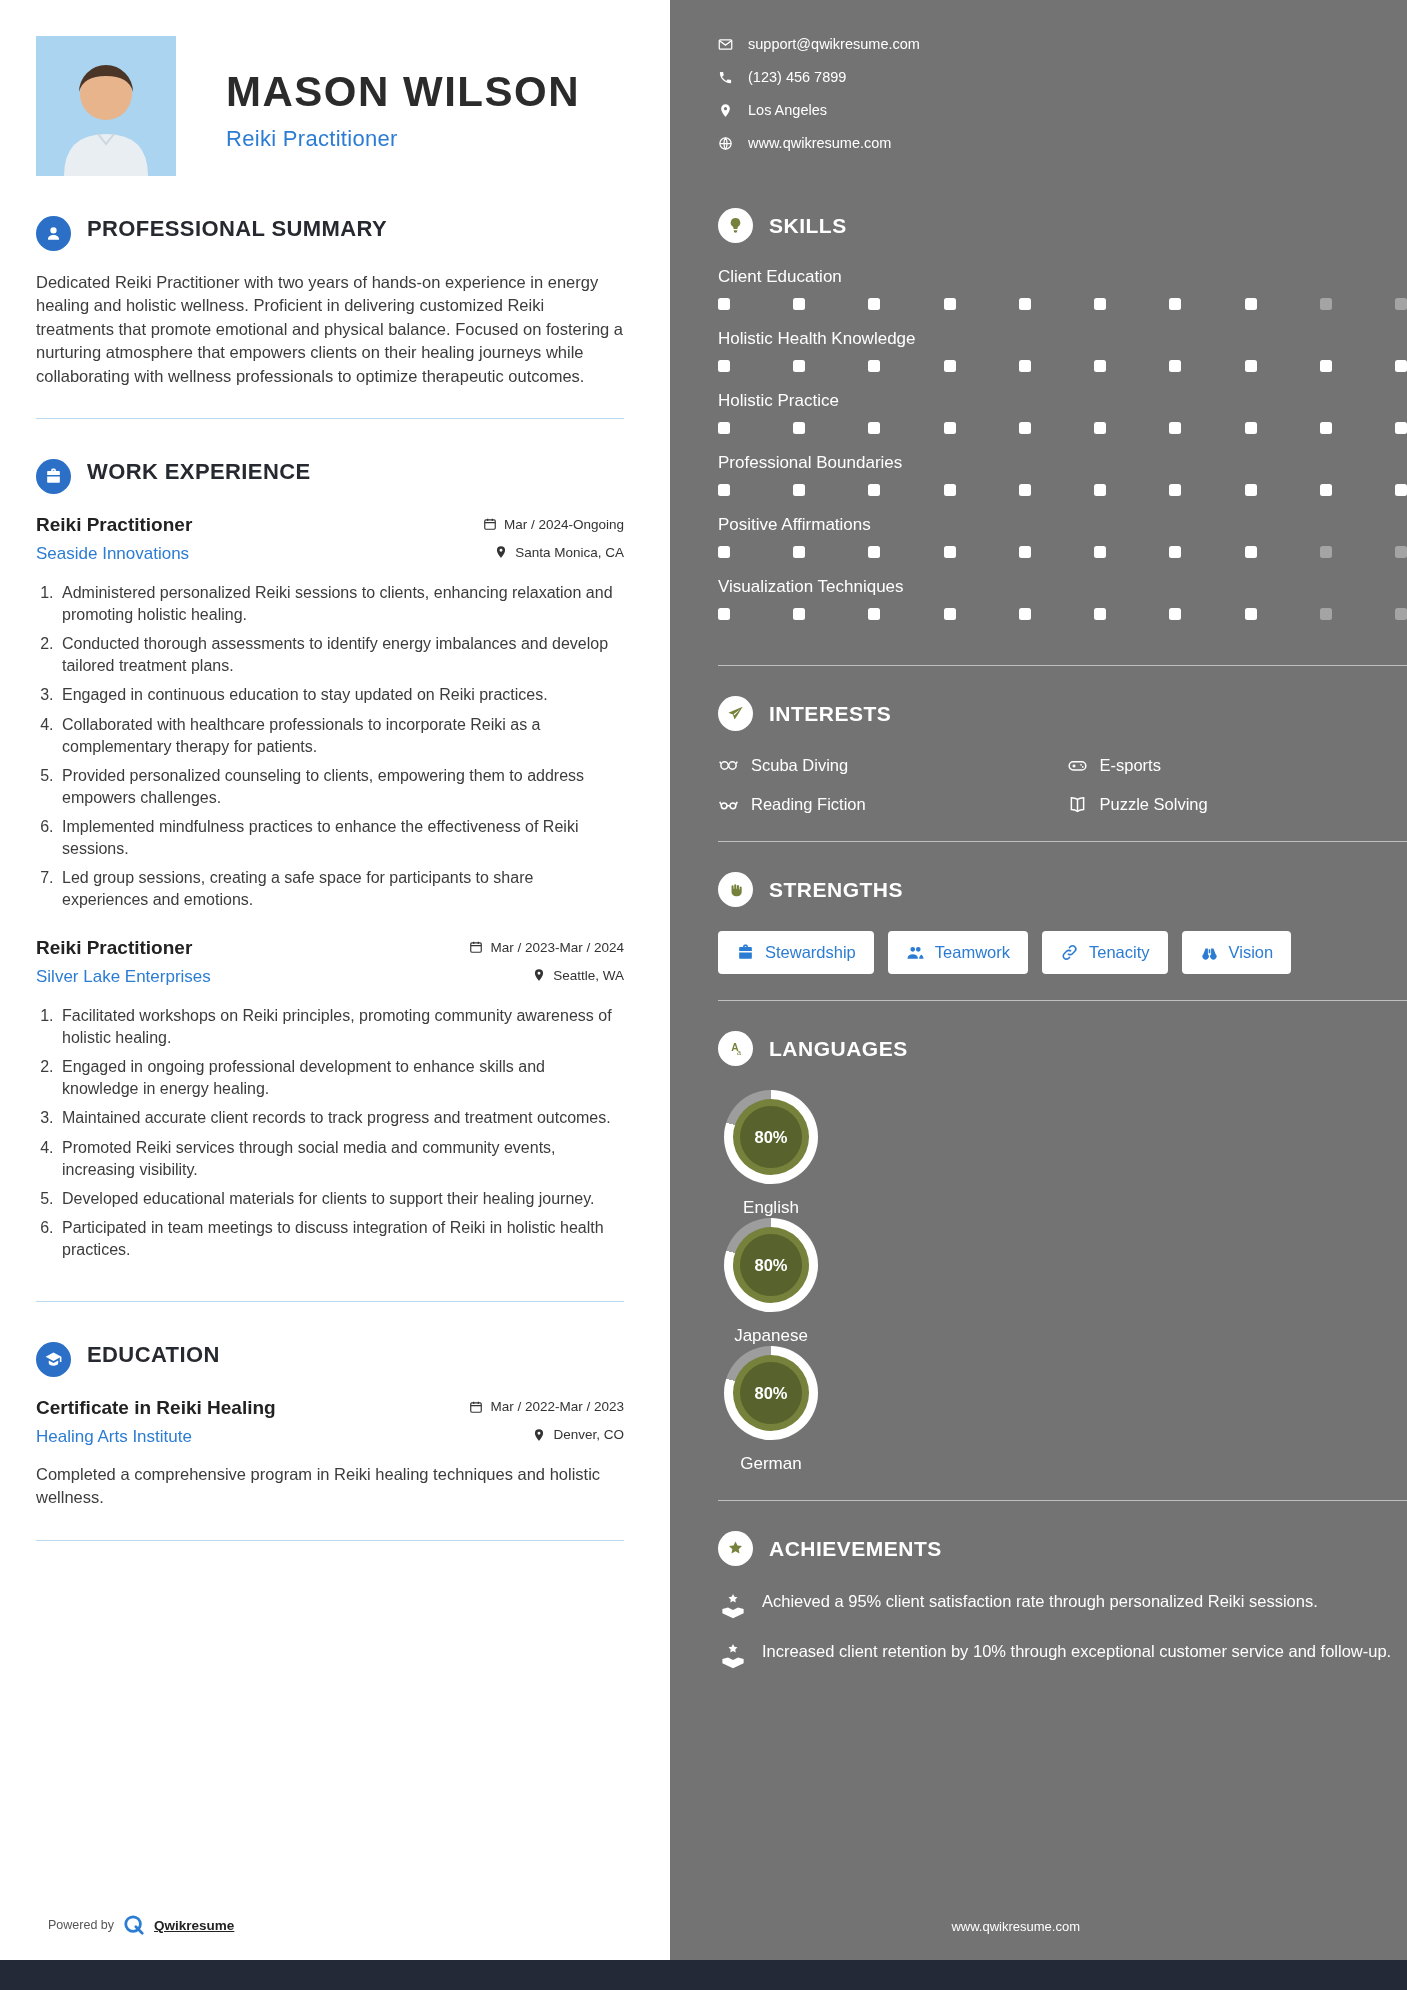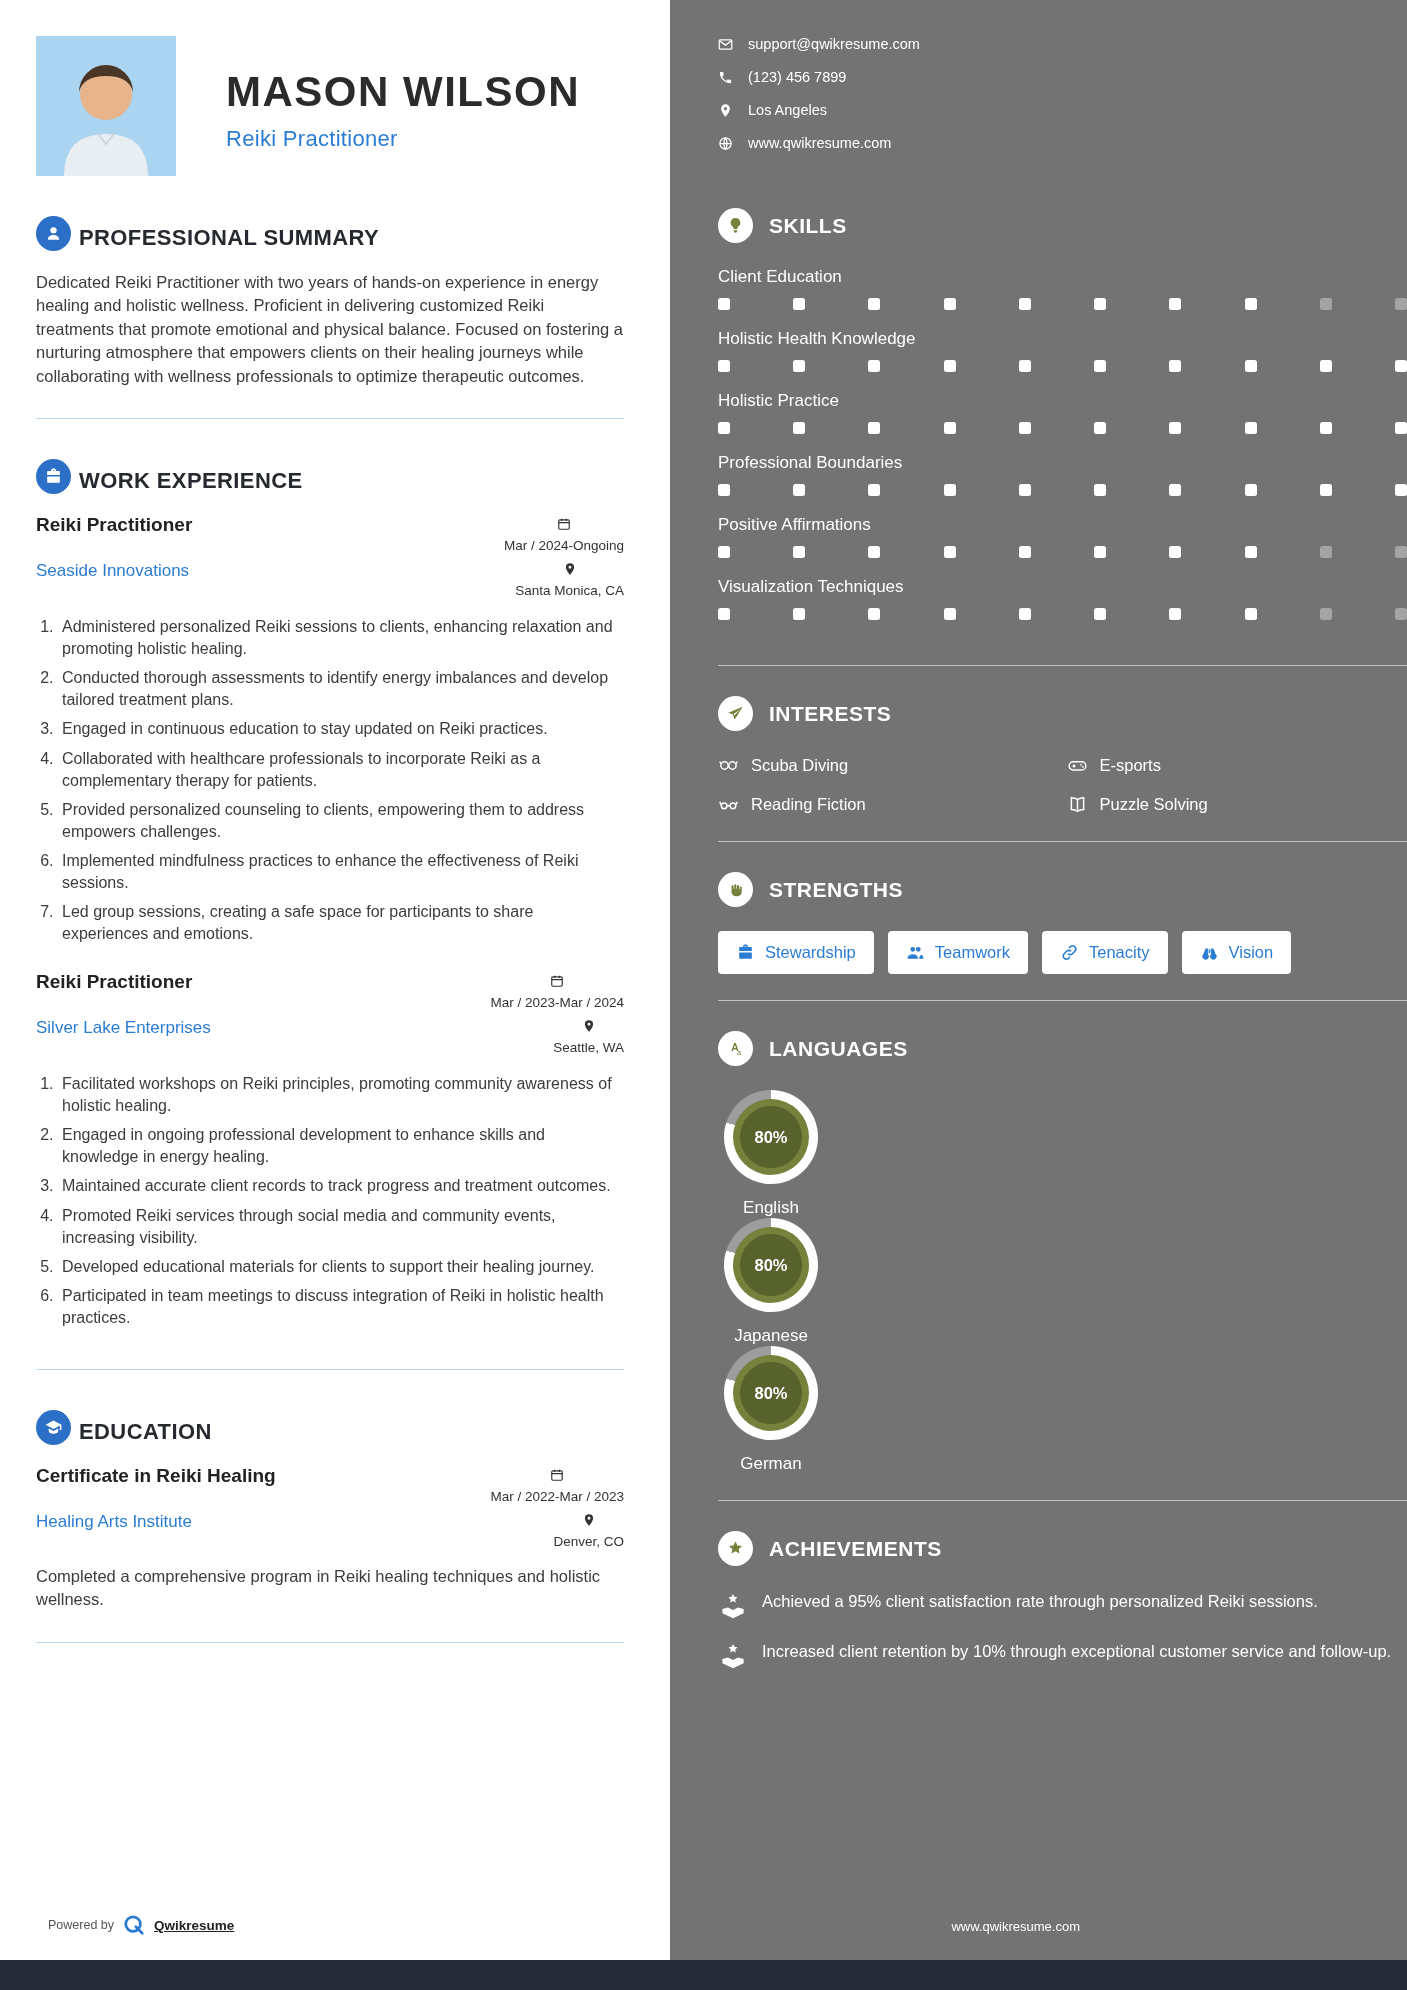--- a/index.html
+++ b/index.html
@@ -14,35 +14,35 @@
 
   
   .left { width: 670px; padding: 0 46px 24px 36px; display: flex; flex-direction: column; background:#fff; }
   .id-header { display: flex; margin-top: 36px; }
   .photo { width: 140px; height: 140px; flex: none; overflow: hidden; background:#aad4f0; }
   .photo svg { display:block; }
   .header-text { margin-left: 50px; padding-top: 32px; }
   h1 { font-size: 42px; margin: 0; letter-spacing: 1.5px; color: #2b2b2b; font-weight: bold; }
   .cand-title { font-size: 22px; color: #2b7cd3; margin-top: 10px; letter-spacing: .3px; }
 
-  .sec-head { display: flex; align-items: flex-end; gap: 8px; margin: 0 0 20px; }
+  .sec-head { display: flex; align-items: flex-start; gap: 16px; margin: 0 0 20px; }
   .ci { width: 35px; height: 35px; border-radius: 50%; display: flex; align-items: center; justify-content: center; flex: none; }
   .ci.blue { background: #2b6fc7; color: #fff; }
   .ci.white { background: #fff; color: #76813c; }
   .ci svg { width: 19px; height: 19px; }
   h2 { font-size: 22px; margin: 0; color: #26292f; letter-spacing: .4px; font-weight: bold; }
 
   section.lsec { margin-top: 40px; }
   .body-text { font-size: 16.5px; line-height: 1.42; color: #3c3c3c; margin: 0; }
   .divider { border: none; border-top: 1px solid #bcd9ef; margin: 30px 0 0; }
 
   .job { margin-top: 26px; }
   .job-top { display: flex; justify-content: space-between; align-items: baseline; }
   h3 { font-size: 19px; margin: 0; color: #222; font-weight: bold; }
-  .meta { display: flex; align-items: center; gap: 7px; font-size: 13.5px; color: #333; flex-direction: column; }
+  .meta { display: flex; align-items: center; gap: 7px; font-size: 13.5px; color: #333; }
   .meta svg { width: 14px; height: 14px; }
   .job-sub { display: flex; justify-content: space-between; align-items: baseline; margin-top: 8px; }
   .company { color: #2b7cd3; font-size: 17px; }
   ol.bullets { margin: 18px 0 10px; padding-left: 22px; font-size: 16px; color: #3c3c3c; line-height: 1.38; }
   ol.bullets li { margin-bottom: 7px; padding-left: 4px; }
 
   .left-footer { margin-top: auto; display: flex; align-items: center; gap: 9px; padding-left: 12px; }
   .pw { font-size: 12.5px; color: #555; }
   .logo svg { width: 22px; height: 22px; display: block; }
   .brand { font-size: 13.5px; font-weight: bold; color: #222; text-decoration: underline; }

